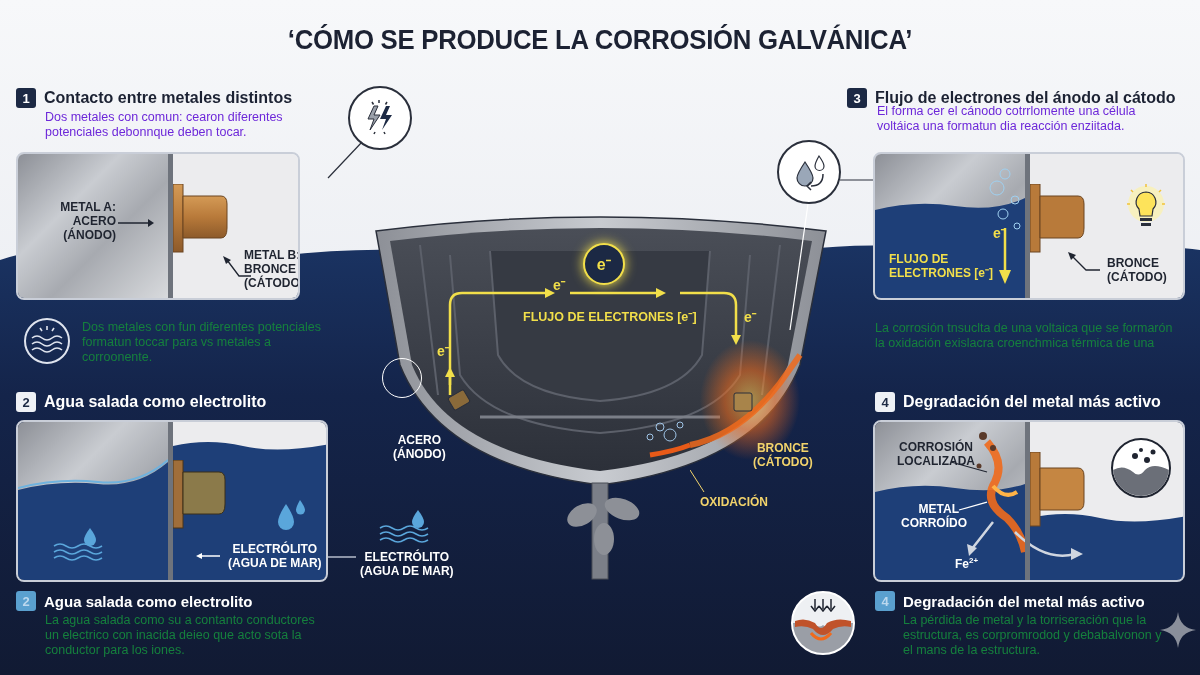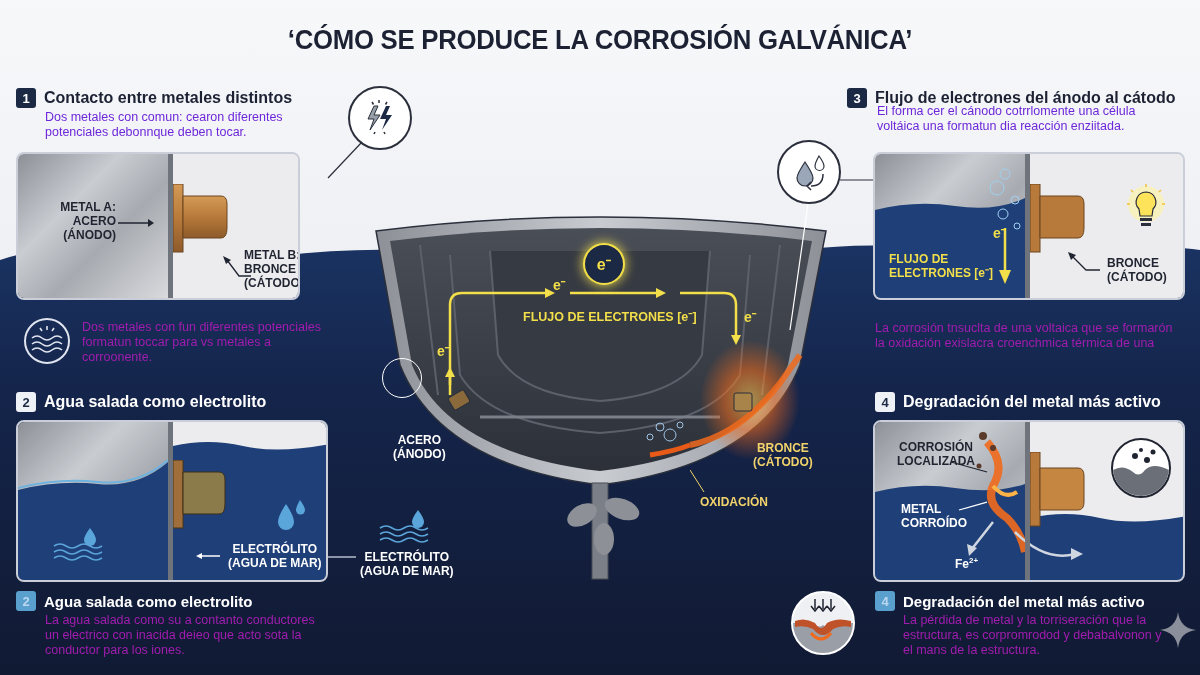--- a/index.html
+++ b/index.html
@@ -14,21 +14,21 @@
 
   .heading { position: absolute; display: flex; align-items: center; gap: 8px; font-weight: 700; font-size: 16px; }
   .num { display: inline-flex; width: 20px; height: 20px; border-radius: 3px; align-items: center; justify-content: center; font-size: 13px; font-weight: 700; }
   .num.dark { background: #1c2944; color: #fff; }
   .num.light { background: #eef1f6; color: #1c2944; }
   .num.blue { background: #5aa0cf; color: #bcd8ee; }
   .h-dark { color: #1c2233; }
   .h-light { color: #ffffff; }
   .desc { position: absolute; font-size: 12.5px; line-height: 15px; }
   .desc.dark { color: #6d28d9; }
-  .desc.light { color: #a21caf; }
+  .desc.light { color: #15803d; }
 
   .panel { position: absolute; border-radius: 8px; overflow: hidden; border: 2px solid #c9ced8; }
   .steel { background: linear-gradient(135deg, #8d9097 0%, #c9ccd1 35%, #a7aab0 60%, #d8dadd 100%); }
   .whitebg { background: #ececee; }
   .divider { position: absolute; top: 0; bottom: 0; width: 5px; background: #6e737c; }
 
   .lbl { position: absolute; font-weight: 700; font-size: 12px; line-height: 14px; }
   .lbl.dk { color: #1f2430; }
   .lbl.wh { color: #ffffff; }
   .lbl.yl { color: #f2df4a; }
@@ -359,21 +359,21 @@
         <circle cx="22" cy="16" r="3" fill="#1f2430"></circle>
         <circle cx="34" cy="20" r="3" fill="#1f2430"></circle>
         <circle cx="28" cy="10" r="2" fill="#1f2430"></circle>
         <circle cx="40" cy="12" r="2.5" fill="#1f2430"></circle>
       </svg>
   </div>
   <div class="lbl dk" style="left:22px; top:18px; text-align:center;">
     <div>CORROSIÓN</div>
     <div>LOCALIZADA</div>
   </div>
-  <div class="lbl wh" style="left:26px; top:80px; width:58px;">
+  <div class="lbl wh" style="left:26px; top:80px; text-align:right; width:58px;">
     <div>METAL</div>
     <div>CORROÍDO</div>
   </div>
   <div class="lbl wh" style="left:80px; top:132px;"><span>Fe</span><sup style="font-size:8px;">2+</sup></div>
   <div class="lbl wh" style="left:212px; top:118px;margin-top:48px;">
     <div>IÓNES OS</div>
     <div>DISSOLVENS</div>
   </div>
 </div>
 

